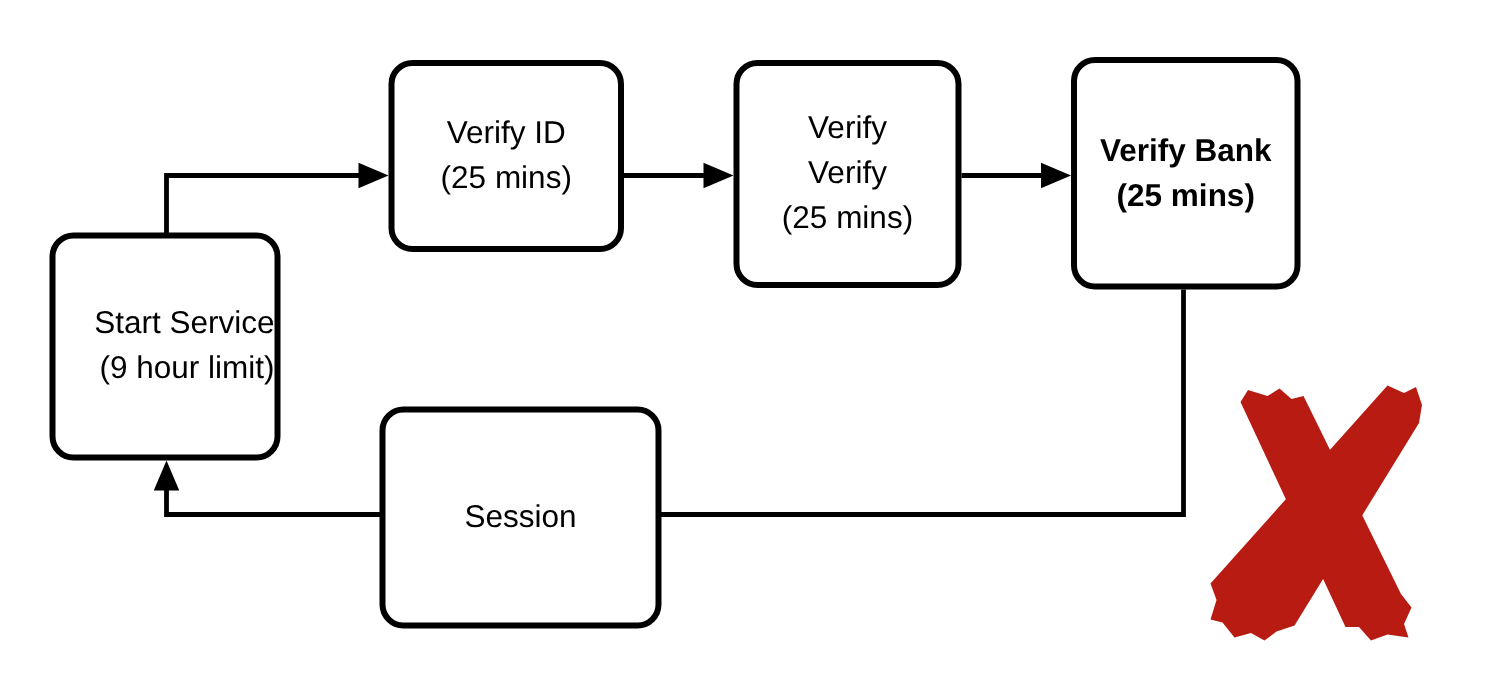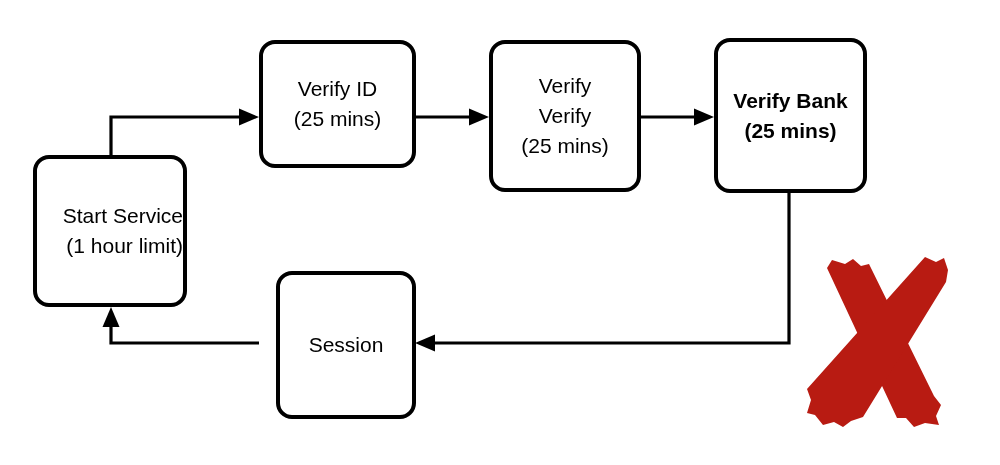--- a/index.html
+++ b/index.html
@@ -32,21 +32,21 @@
     text-align: center;
     color: #000000;
     font-size: 21px;
     line-height: 30px;
     white-space: nowrap;
   }
   #node-start   { left: 33px;  top: 155px; width: 154px; height: 152px; align-items: flex-end; }
   #node-id      { left: 259px; top: 40px;  width: 157px; height: 128px; }
   #node-address { left: 489px; top: 40px;  width: 152px; height: 152px; }
   #node-bank    { left: 714px; top: 38px;  width: 153px; height: 155px; font-weight: bold; }
-  #node-expired { left: 276px; top: 271px; width: 140px; height: 148px; }
+  #node-expired { left: 253px; top: 271px; width: 188px; height: 148px; }
 
   .edge {
     position: absolute;
     z-index: 1;
   }
   .edge svg { display: block; overflow: visible; }
 
   #cross-mark {
     position: absolute;
     left: 801px;
@@ -92,21 +92,21 @@
 
   <div class="edge" style="left:0;top:0;width:1000px;height:465px;">
     <svg width="1000" height="465" viewBox="0 0 1000 465" aria-hidden="true">
       <path d="M259,343 L111,343 L111,319" stroke="#000000" stroke-width="3.2" fill="none"></path>
       <polygon points="111,307 102.5,327 119.5,327" fill="#000000"></polygon>
     </svg>
   </div>
 
   <div class="node" id="node-start">
     <span class="line">Start Service</span>
-    <span class="line">(1 hour limit)</span>
+    <span class="line">(9 hour limit)</span>
   </div>
 
   <div class="node" id="node-id">
     <span class="line">Verify ID</span>
     <span class="line">(25 mins)</span>
   </div>
 
   <div class="node" id="node-address">
     <span class="line">Verify</span>
     <span class="line">Verify</span>

